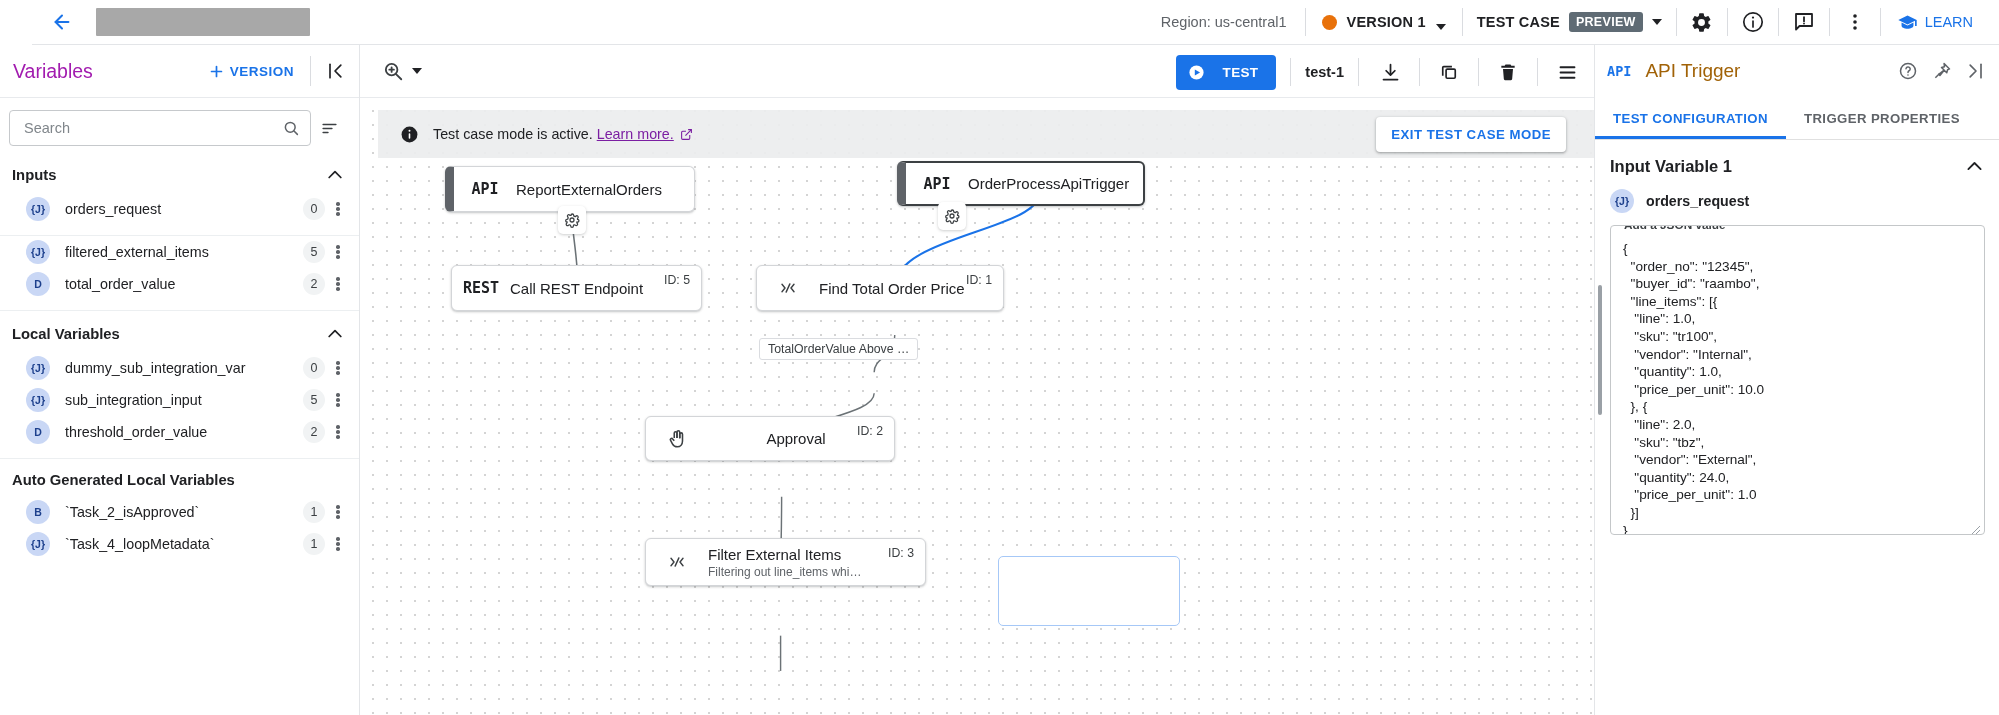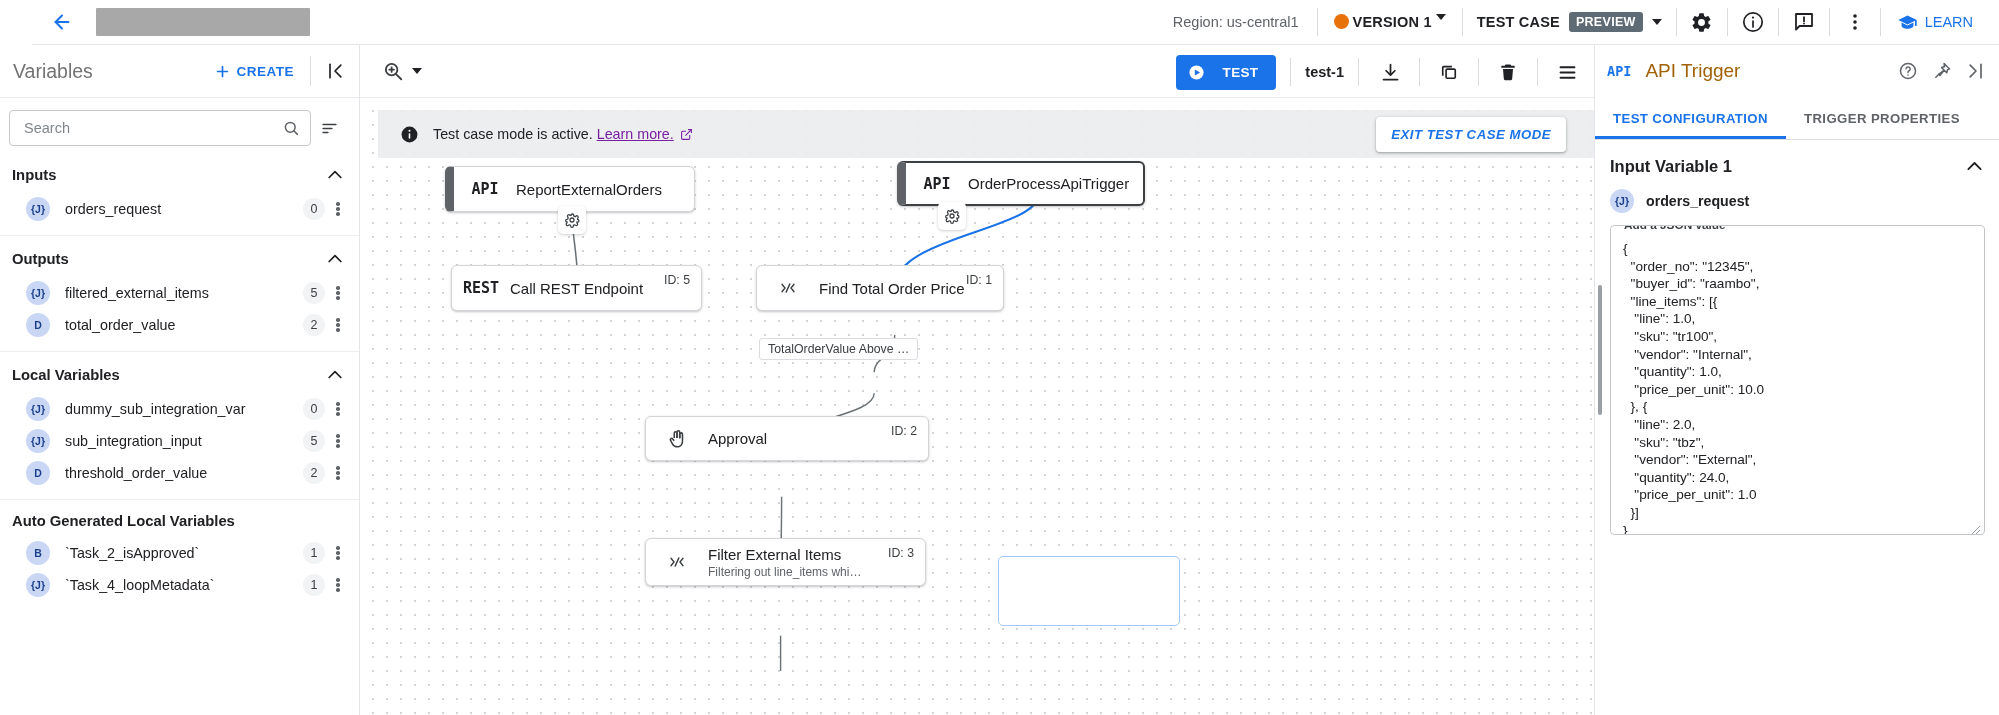--- a/index.html
+++ b/index.html
@@ -34,21 +34,21 @@
     margin-left: 18px;
     border-radius: 1px;
   }
   .topbar-spacer { flex: 1 1 auto; }
   .hdr-region {
     font-size: 14.5px; color: #5f6368; padding: 0 18px;
     white-space: nowrap;
   }
   .hdr-sep { width: 1px; height: 28px; background: #dadce0; flex: 0 0 auto; }
   .hdr-version {
-    display: flex; align-items: flex-start; gap: 4px;
+    display: flex; align-items: flex-end; gap: 10px;
     padding: 0 16px; cursor: pointer; white-space: nowrap;
   }
   .ver-dot { width: 15px; height: 15px; border-radius: 50%; background: #e8710a; flex:0 0 auto;}
   .ver-label { font-size: 14.5px; font-weight: bold; letter-spacing: .2px; color: #202124; }
   .caret { width:0;height:0;border-left:5px solid transparent;border-right:5px solid transparent;border-top:6px solid #202124; }
   .hdr-testcase {
     display: flex; align-items: center; gap: 9px;
     padding: 0 14px; cursor: pointer; white-space: nowrap;
   }
   .tc-label { font-size: 14.5px; font-weight: bold; letter-spacing: .2px; }
@@ -72,21 +72,21 @@
   .left {
     width: 360px; min-width: 360px;
     border-right: 1px solid #e3e5e8;
     display: flex; flex-direction: column; background: #fff;
     position: relative;
   }
   .left-header {
     height: 53px; display: flex; align-items: center;
     padding-left: 13px; border-bottom: 1px solid #e8eaed;
   }
-  .left-title { font-size: 19.5px; color: #737373; flex: 1 1 auto; }
+  .left-title { font-size: 19.5px; color: #a21caf; flex: 1 1 auto; }
   .create-btn {
     display: flex; align-items: center; gap: 5px;
     color: #1a73e8; font-size: 13.5px; font-weight: bold; letter-spacing: .5px;
     cursor: pointer; padding-right: 16px;
   }
   .left-sep-v { width:1px; height: 30px; background:#dadce0; }
   .collapse-btn {
     width: 48px; height: 53px; display:flex; align-items:center; justify-content:center;
     color:#202124; cursor:pointer;
   }
@@ -154,21 +154,20 @@
   .tc-banner-text { font-size: 14.3px; color: #202124; }
   .tc-link { color: #7b1fa2; text-decoration: underline; cursor: pointer; }
   .exit-tc-btn {
     position: absolute; right: 28px; top: 19px;
     background: #fff; border: none; border-radius: 4px;
     color: #1a73e8; font-size: 13.2px; font-weight: bold; letter-spacing: .5px;
     padding: 10px 15px; cursor: pointer;
     box-shadow: 0 1px 2px rgba(60,64,67,.3), 0 1px 3px 1px rgba(60,64,67,.15);
     font-family: "Liberation Sans", sans-serif;
     white-space: nowrap;
-    font-style: italic;
   }
 
   
   .node {
     position: absolute; background: #fff;
     border: 1px solid #d3d5d8; border-radius: 6px;
     box-shadow: 0 1px 2px rgba(60,64,67,.22), 0 1px 3px rgba(60,64,67,.10);
     display: flex; align-items: center;
     cursor: pointer;
   }
@@ -320,21 +319,21 @@
 
   <div class="body">
 
     <div class="left">
       <div class="left-header">
         <div class="left-title">Variables</div>
         <div class="create-btn">
           <svg width="17" height="17" viewBox="0 0 24 24" fill="none" stroke="#1a73e8" stroke-width="2.4" stroke-linecap="round">
               <path d="M12 5v14M5 12h14"></path>
             </svg>
-          <span>CREATE</span>
+          <span>VERSION</span>
         </div>
         <div class="left-sep-v"></div>
         <div class="collapse-btn">
           <svg width="20" height="20" viewBox="0 0 24 24" fill="none" stroke="#202124" stroke-width="2" stroke-linecap="round" stroke-linejoin="round">
               <path d="M6 4v16"></path>
               <path d="M19 5l-7 7 7 7"></path>
             </svg>
         </div>
       </div>
 
@@ -374,28 +373,20 @@
                 <div>
                   <div class="kdot"></div>
                   <div class="kdot"></div>
                   <div class="kdot"></div>
                 </div>
               </div>
           </div>
         </div>
 
         <div class="var-section">
-          <div class="sect-head">
-            <div class="sect-title">Outputs</div>
-            <div class="chev">
-              <svg width="20" height="20" viewBox="0 0 24 24" fill="none" stroke="#202124" stroke-width="2.1" stroke-linecap="round" stroke-linejoin="round">
-                  <path d="M5 15l7-7 7 7"></path>
-                </svg>
-            </div>
-          </div>
           <div class="var-row">
             <div class="var-badge">{J}</div>
             <div class="var-name">filtered_external_items</div>
             <div class="var-count">5</div>
             <div class="var-kebab">
                 <div>
                   <div class="kdot"></div>
                   <div class="kdot"></div>
                   <div class="kdot"></div>
                 </div>
@@ -601,21 +592,21 @@
               </svg>
           </div>
           <div class="node-body">
             <div class="node-title">Find Total Order Price</div>
           </div>
           <div class="node-id">ID: 1</div>
         </div>
 
         <div class="edge-label" style="left:399px; top:240px;">TotalOrderValue Above …</div>
 
-        <div class="node" style="left:285px; top:318px; width:284px; height:45px;">
+        <div class="node" style="left:285px; top:318px; width:250px; height:45px;text-align:center;">
           <div class="node-icon">
             <svg width="22" height="22" viewBox="0 0 24 24" fill="none" stroke="#3c4043" stroke-width="1.7" stroke-linejoin="round">
                 <path d="M9 11V5.5a1.5 1.5 0 113 0V11"></path>
                 <path d="M12 11V4.6a1.5 1.5 0 113 0V11"></path>
                 <path d="M15 11.4V6.8a1.5 1.5 0 113 0v7.4c0 3.6-2.4 6.3-5.6 6.3-2.6 0-4.3-1.2-5.4-3.2L5 13.6a1.4 1.4 0 012.3-1.6L9 14"></path>
               </svg>
           </div>
           <div class="node-body">
             <div class="node-title">Approval</div>
           </div>

